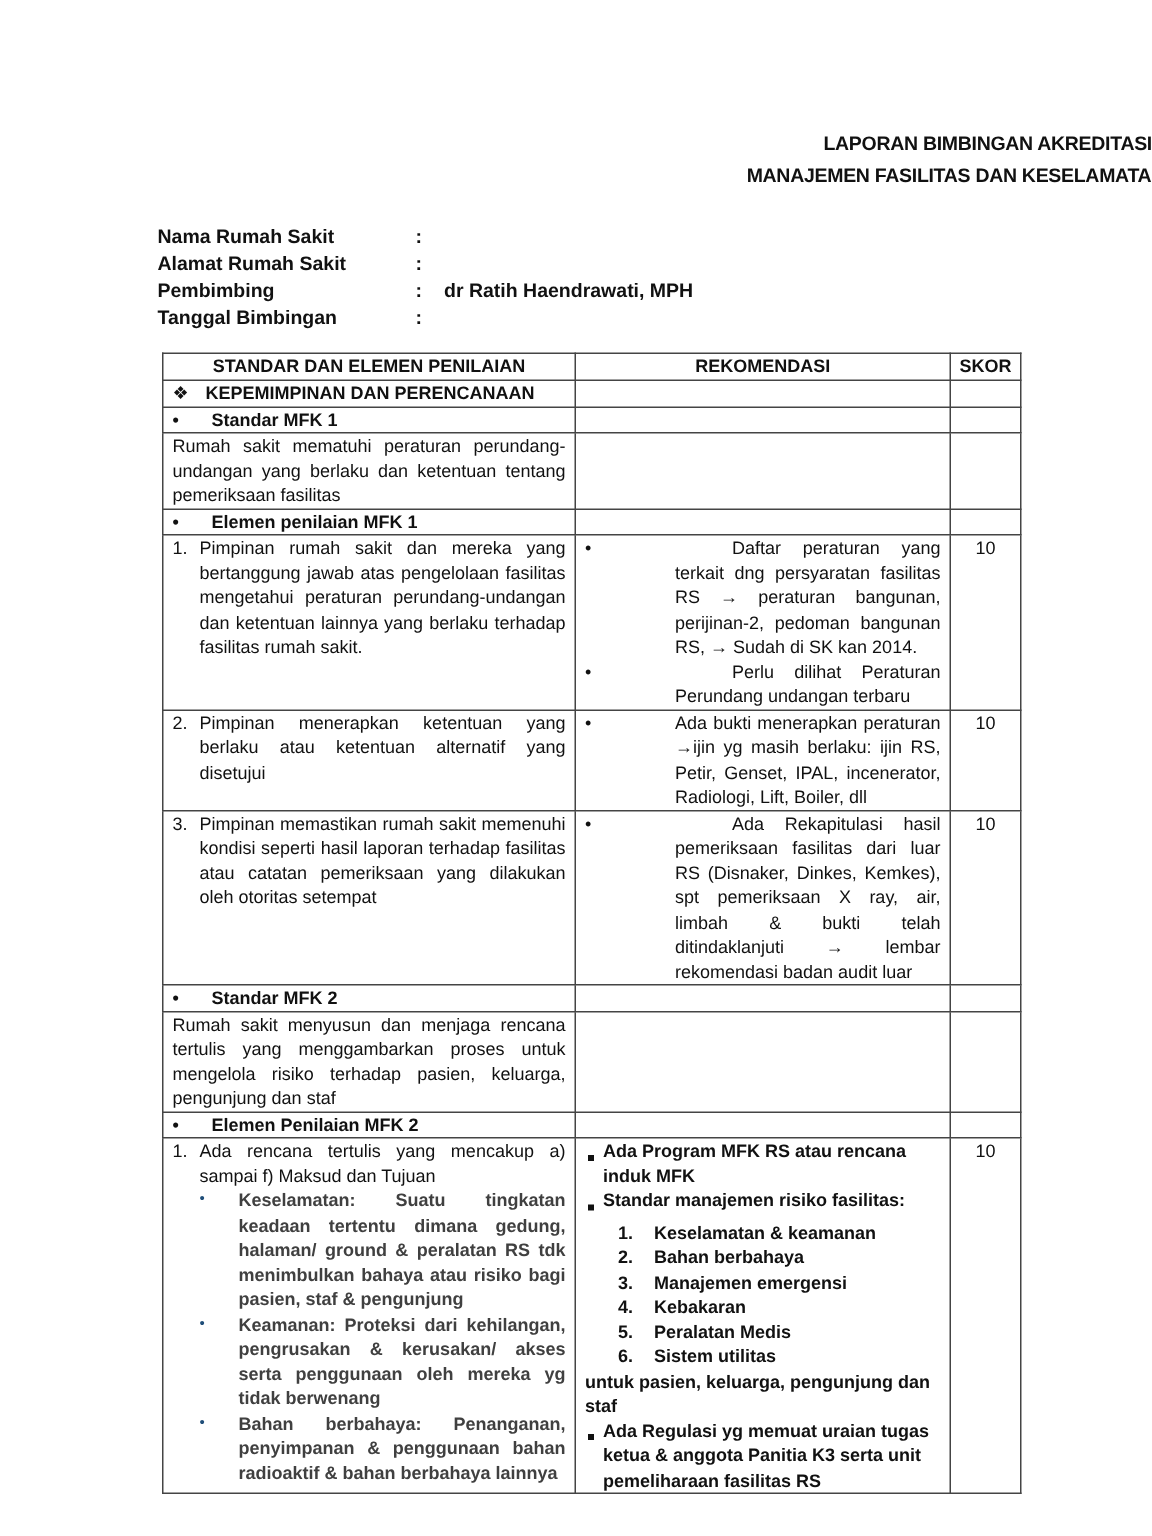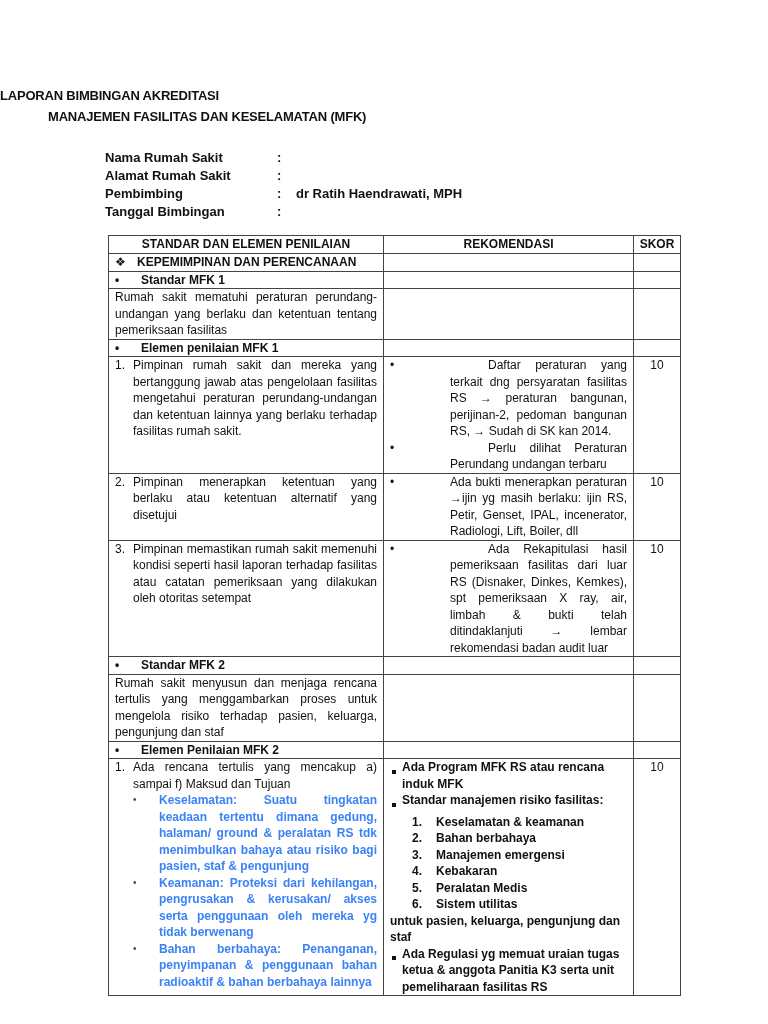--- a/index.html
+++ b/index.html
@@ -2,21 +2,21 @@
 <html><head>
 <meta charset="utf-8">
 <style>
   html, body { margin: 0; padding: 0; background: #ffffff; }
   body {
     width: 768px; height: 1024px; position: relative; overflow: hidden;
     font-family: "Liberation Sans", "DejaVu Sans", sans-serif;
     color: #111111;
   }
   .title {
-    position: absolute; left: 0; width: 768px; text-align: left;
+    position: absolute; left: 0; width: 768px; text-align: right;
     font-weight: bold; font-size: 13px; letter-spacing: -0.2px;
   }
   .t1 { top: 88px; }
   .t2 { top: 109px; margin-left: 48px; }
   .info { position: absolute; left: 93px; top: 150px; font-size: 13px; font-weight: bold; }
   .info-row { height: 18px; display: flex; }
   .info-label { width: 172px; padding-left: 12px; }
   .info-colon { width: 19px; }
   .info-value { }
   table.main {
@@ -38,21 +38,21 @@
   .sub { font-weight: bold; padding-left: 28px; }
   .sub .sym { display: inline-block; width: 26px; }
   .num-item { display: flex; }
   .num-item .n { width: 18px; flex: none; }
   .num-item .txt { flex: 1; text-align: justify; }
   .rec-item { display: flex; }
   .rec-item .b { width: 12px; flex: none; }
   .rec-item .txt { flex: 1; text-align: justify; margin-left: 48px; }
   .indent-first { text-indent: 38px; }
   .score { text-align: center; }
-  .blue { color: #3b82f6; font-weight: bold; }
+  .blue { color: #404040; font-weight: bold; }
   .blue-list { margin: 0; padding: 0 0 0 18px; list-style: none; }
   .blue-list li { display: flex; }
   .blue-list li .b { width: 26px; flex: none; color: #1f4e79; font-size: 10px; }
   .blue-list li .txt { flex: 1; text-align: justify; }
   .sq { display: inline-block; width: 4px; height: 4px; background: #111; margin: 0 6px 2px 2px; vertical-align: middle; }
   .sq-item { display: flex; font-weight: bold; }
   .sq-item .b { width: 12px; flex: none; padding-top: 5px; }
   .sq-item .txt { flex: 1; }
   .ol { padding-left: 22px; font-weight: bold; }
   .ol .li { display: flex; }

